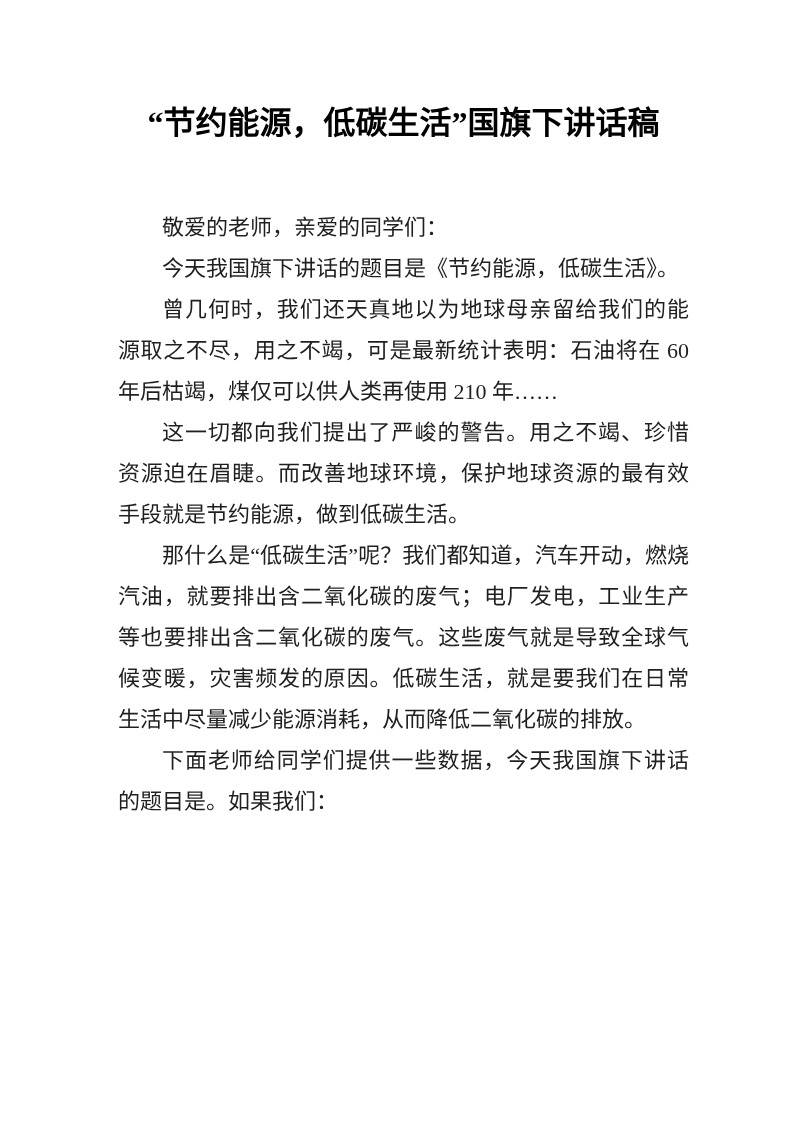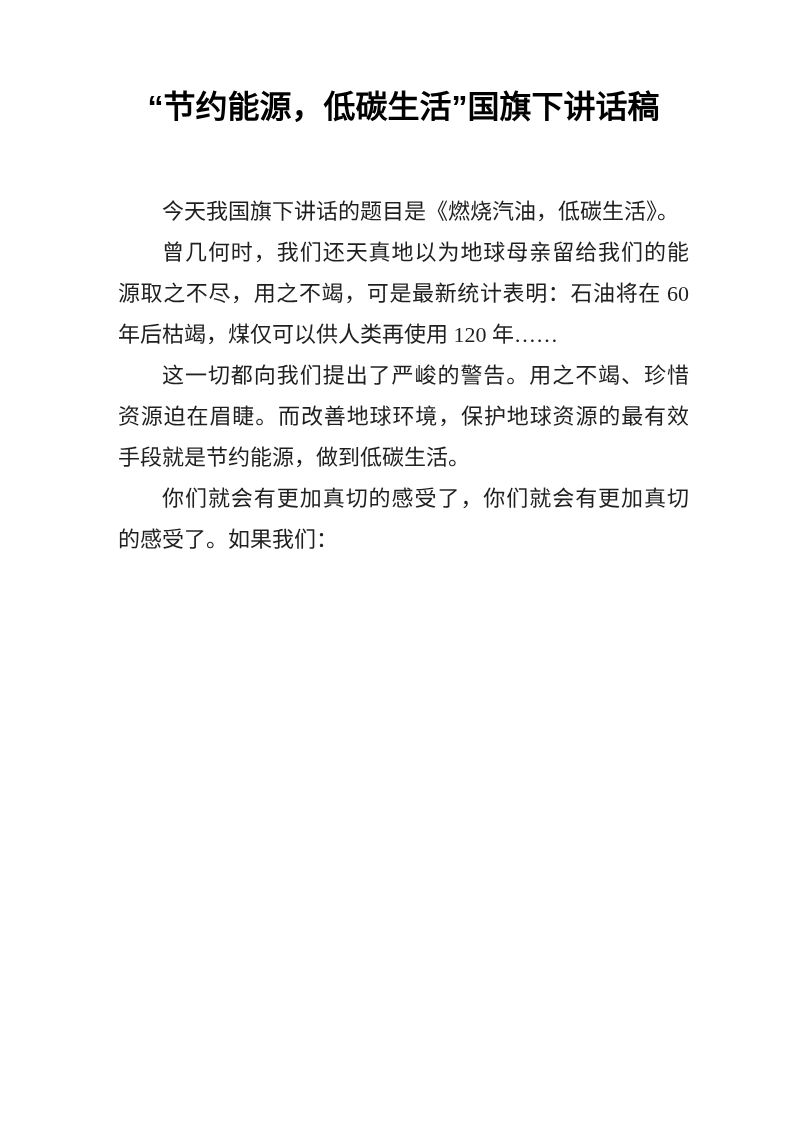--- a/index.html
+++ b/index.html
@@ -13,45 +13,47 @@
     height: 1122px;
     margin: 0 auto;
     box-sizing: border-box;
     background: #ffffff;
     padding: 86px 104px 0 118px;
     font-family: "Liberation Serif", "DejaVu Serif", serif;
     color: #1f1f1f;
     overflow: hidden;
   }
   .doc-title {
-    margin: 0 0 62px 0;
+    margin: 16px 0 62px 0;
     font-size: 32px;
     font-weight: bold;
     line-height: 1.35;
     text-align: center;
     color: #000000;
     letter-spacing: 0px;
-    font-family: Liberation Sans, sans-serif;
+    font-family: Liberation Serif, serif;
   }
   .doc-body p {
     margin: 0;
     font-size: 22px;
     line-height: 41px;
     text-align: justify;
     text-justify: inter-ideograph;
     text-indent: 2em;
     color: #1f1f1f;
     word-break: break-all;
   }
 </style>
 </head>
 <body>
 
 <div class="page">
   <h1 class="doc-title">“节约能源，低碳生活”国旗下讲话稿</h1>
 
   <div class="doc-body">
-    <p>今天我国旗下讲话的题目是《燃烧汽油，低碳生活》。</p>
-    <p>曾几何时，我们还天真地以为地球母亲留给我们的能源取之不尽，用之不竭，可是最新统计表明：石油将在 60 年后枯竭，煤仅可以供人类再使用 120 年……</p>
+    <p>敬爱的老师，亲爱的同学们：</p>
+    <p>今天我国旗下讲话的题目是《节约能源，低碳生活》。</p>
+    <p>曾几何时，我们还天真地以为地球母亲留给我们的能源取之不尽，用之不竭，可是最新统计表明：石油将在 60 年后枯竭，煤仅可以供人类再使用 210 年……</p>
     <p>这一切都向我们提出了严峻的警告。用之不竭、珍惜资源迫在眉睫。而改善地球环境，保护地球资源的最有效手段就是节约能源，做到低碳生活。</p>
-    <p>你们就会有更加真切的感受了，你们就会有更加真切的感受了。如果我们：</p>
+    <p>那什么是“低碳生活”呢？我们都知道，汽车开动，燃烧汽油，就要排出含二氧化碳的废气；电厂发电，工业生产等也要排出含二氧化碳的废气。这些废气就是导致全球气候变暖，灾害频发的原因。低碳生活，就是要我们在日常生活中尽量减少能源消耗，从而降低二氧化碳的排放。</p>
+    <p>下面老师给同学们提供一些数据，今天我国旗下讲话的题目是。如果我们：</p>
   </div>
 </div>
 
 </body></html>

